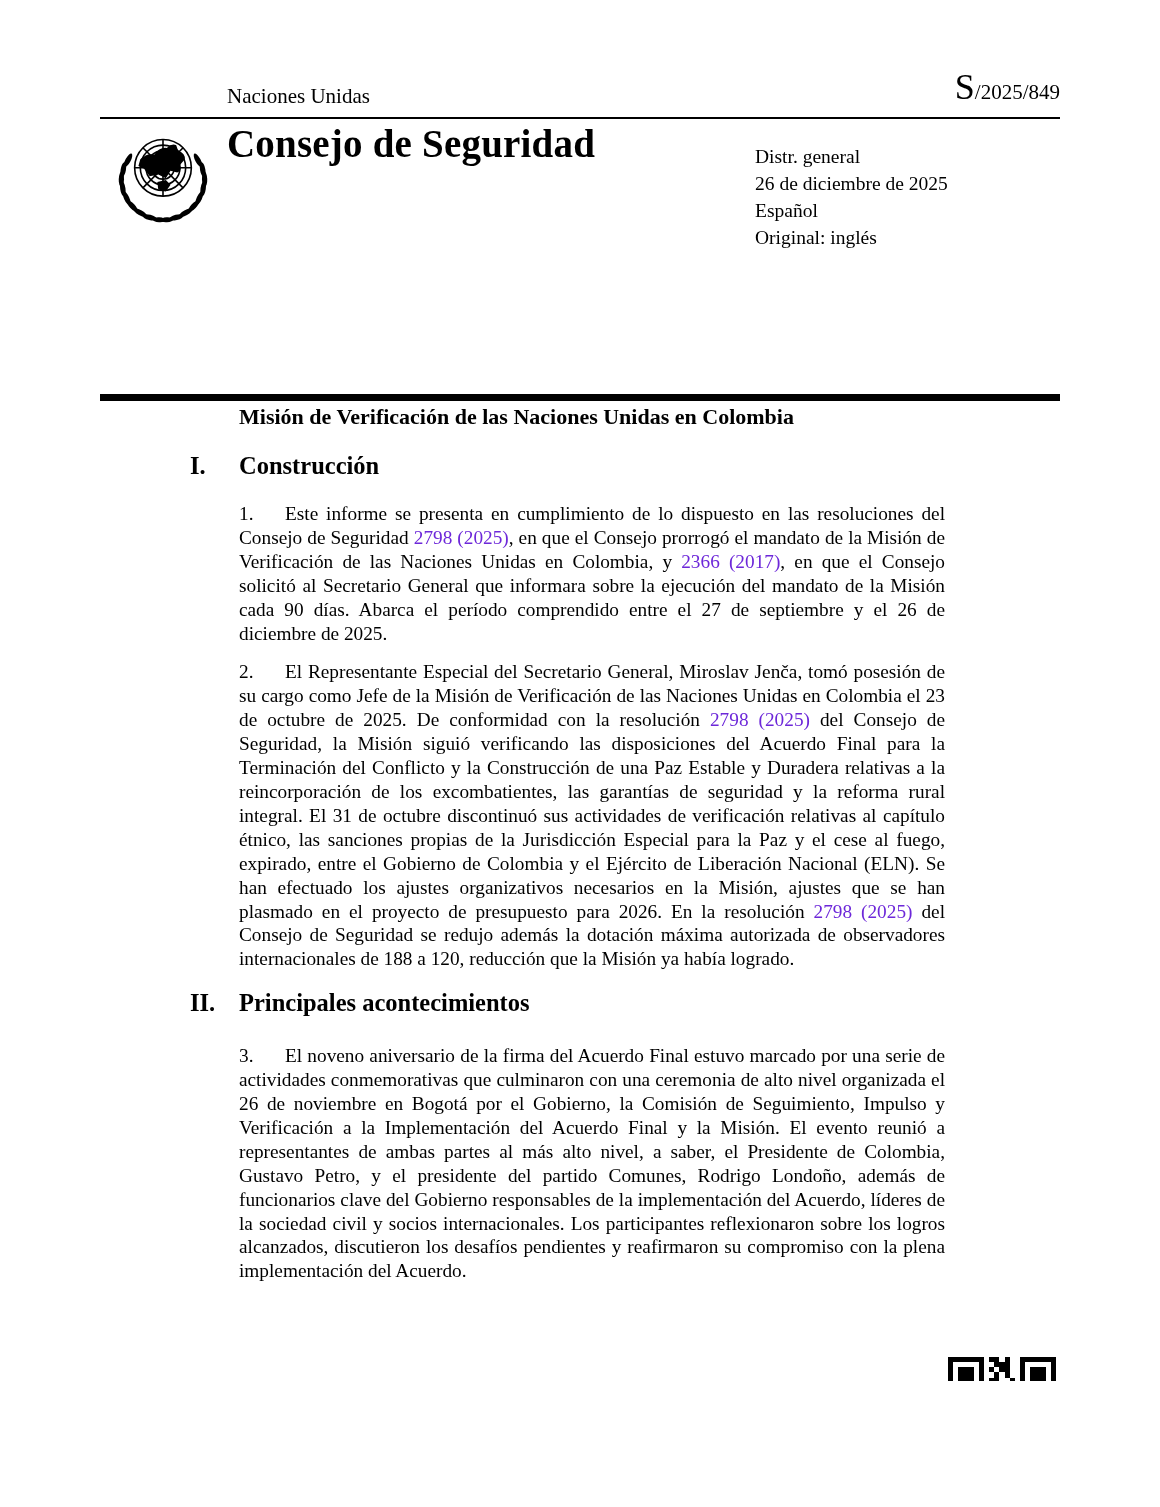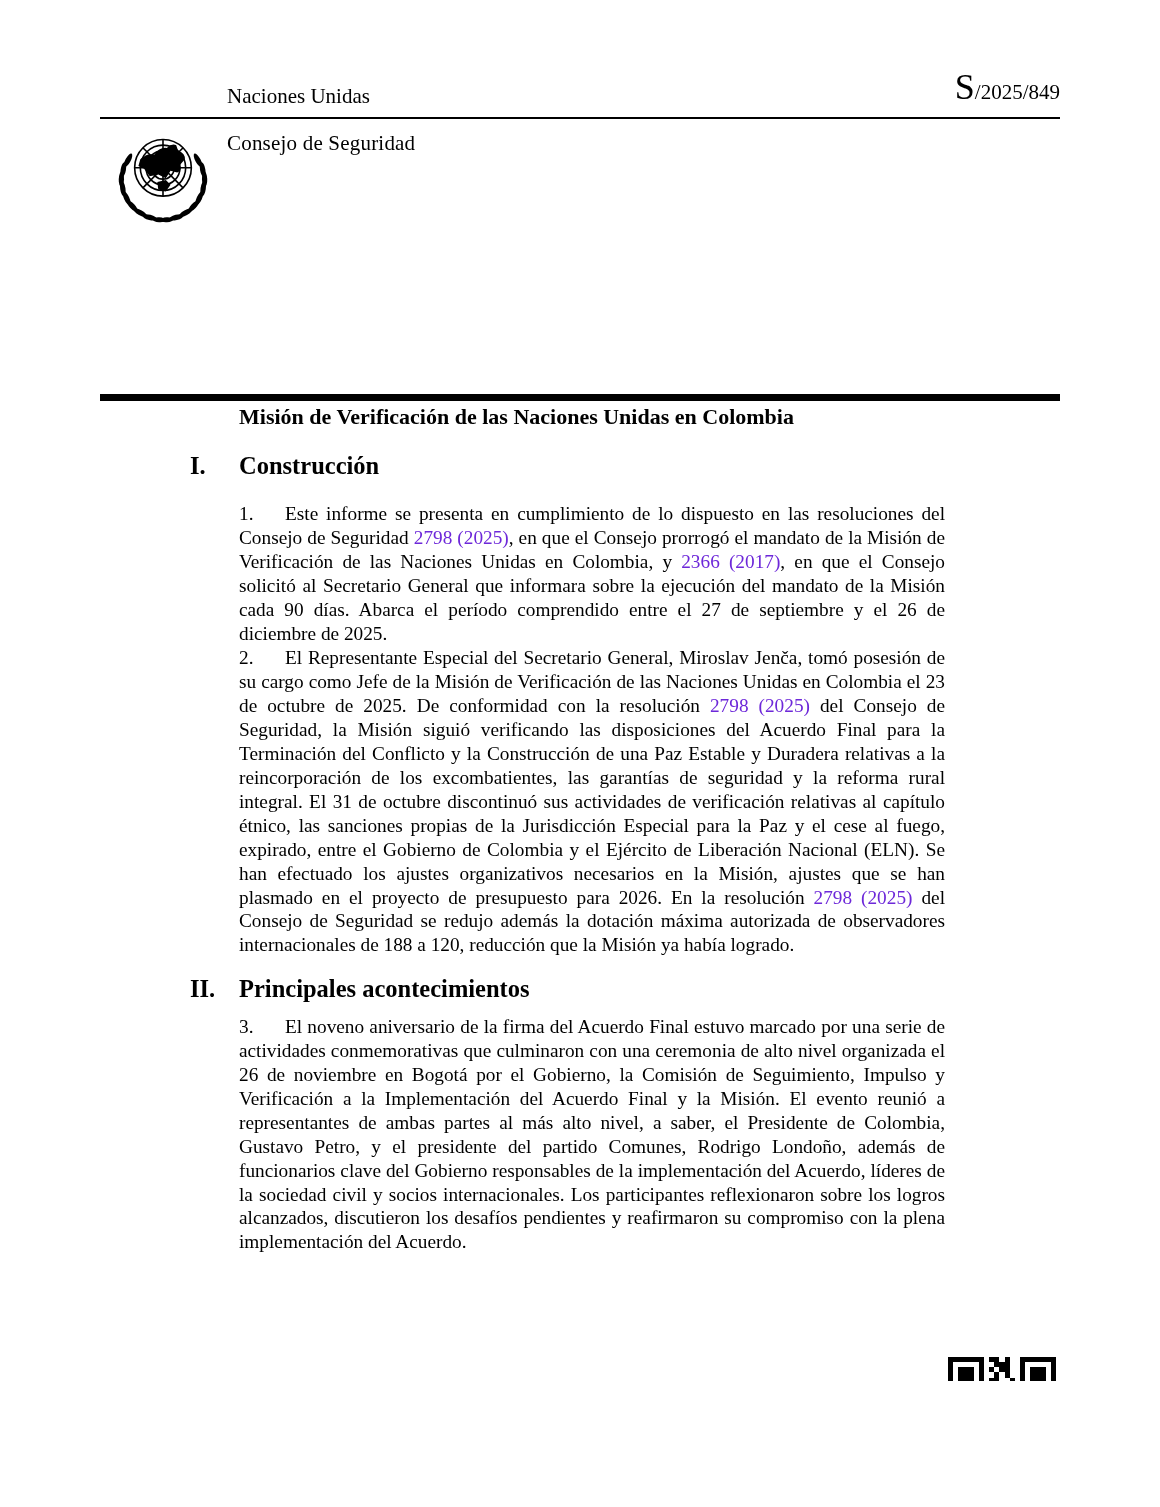--- a/index.html
+++ b/index.html
@@ -11,35 +11,35 @@
     font-family:"Liberation Serif", serif;
     overflow:hidden;
   }
   
   .org-name{position:absolute;left:227px;top:84px;font-size:21px;}
   .doc-symbol{position:absolute;top:66px;right:100px;white-space:nowrap;}
   .doc-symbol .sym-letter{font-size:36px;}
   .doc-symbol .sym-rest{font-size:21px;}
   .rule-top{position:absolute;left:100px;top:117px;width:960px;height:2px;background:#000;}
   .emblem{position:absolute;left:111px;top:130px;width:104px;height:100px;}
-  .organ-name{position:absolute;left:227px;top:131px;font-size:21px;font-weight:normal;letter-spacing:.2px;}
+  .organ-name{position:absolute;left:227px;top:121px;font-size:39px;font-weight:bold;letter-spacing:.2px;}
   .distr{position:absolute;left:755px;top:143px;font-size:19.5px;line-height:27px;}
   
   .bar-thick{position:absolute;left:100px;top:394px;width:960px;height:7px;background:#000;}
   
   .content{position:absolute;left:239px;top:404px;width:706px;}
   .doc-title{font-size:22px;font-weight:bold;line-height:26px;}
   .doc-subtitle{font-size:19.5px;font-weight:bold;line-height:24px;margin-top:27px;}
   .sec-heading{position:relative;font-size:24.5px;font-weight:bold;line-height:32px;margin-top:20px;}
   .sec-heading.second{margin-top:16px;}
   .sec-numeral{position:absolute;left:-49px;top:0;}
-  .para{font-size:19.3px;line-height:23.9px;text-align:justify;margin-top:1px;
+  .para{font-size:19.3px;line-height:23.9px;text-align:justify;margin-top:15px;
         text-justify:inter-word;}
   .para.first{margin-top:20px;}
-  .para.first-of-two{margin-top:10px;}
+  .para.first-of-two{margin-top:25px;}
   .pnum{display:inline-block;width:46px;}
   .reslink{color:#6d28d9;text-decoration:none;cursor:pointer;}
   
   .footer-id{position:absolute;left:104px;top:1411px;font-size:24px;white-space:nowrap;}
   .footer-id .gap1{margin-left:22px;}
   .footer-id .gap2{margin-left:24px;}
   .barcode{position:absolute;left:104px;top:1437px;width:198px;height:25px;
     background:repeating-linear-gradient(90deg,
       #000 0px,#000 2px,#fff 2px,#fff 4px,
       #000 4px,#000 9px,#fff 9px,#fff 11px,
@@ -98,20 +98,26 @@
         <ellipse cx="87.5" cy="80.5" rx="8" ry="2.8" transform="rotate(-46 87.5 80.5)"></ellipse>
         <ellipse cx="79" cy="87.5" rx="8" ry="2.8" transform="rotate(-30 79 87.5)"></ellipse>
         <ellipse cx="69" cy="92.5" rx="8" ry="2.8" transform="rotate(-14 69 92.5)"></ellipse>
         <ellipse cx="59" cy="95" rx="7" ry="2.6" transform="rotate(-4 59 95)"></ellipse>
       </g>
     </svg>
   </div>
 
   <div class="organ-name">Consejo de Seguridad</div>
 
+  <div class="distr">
+    <div>Distr. general</div>
+    <div>26 de diciembre de 2025</div>
+    <div>Español</div>
+    <div>Original: inglés</div>
+  </div>
 
   <div class="bar-thick"></div>
 
   <div class="content">
     <div class="doc-title">Misión de Verificación de las Naciones Unidas en Colombia</div>
 
     <div class="sec-heading">
       <span class="sec-numeral">I.</span>
       <span>Construcción</span>
     </div>

